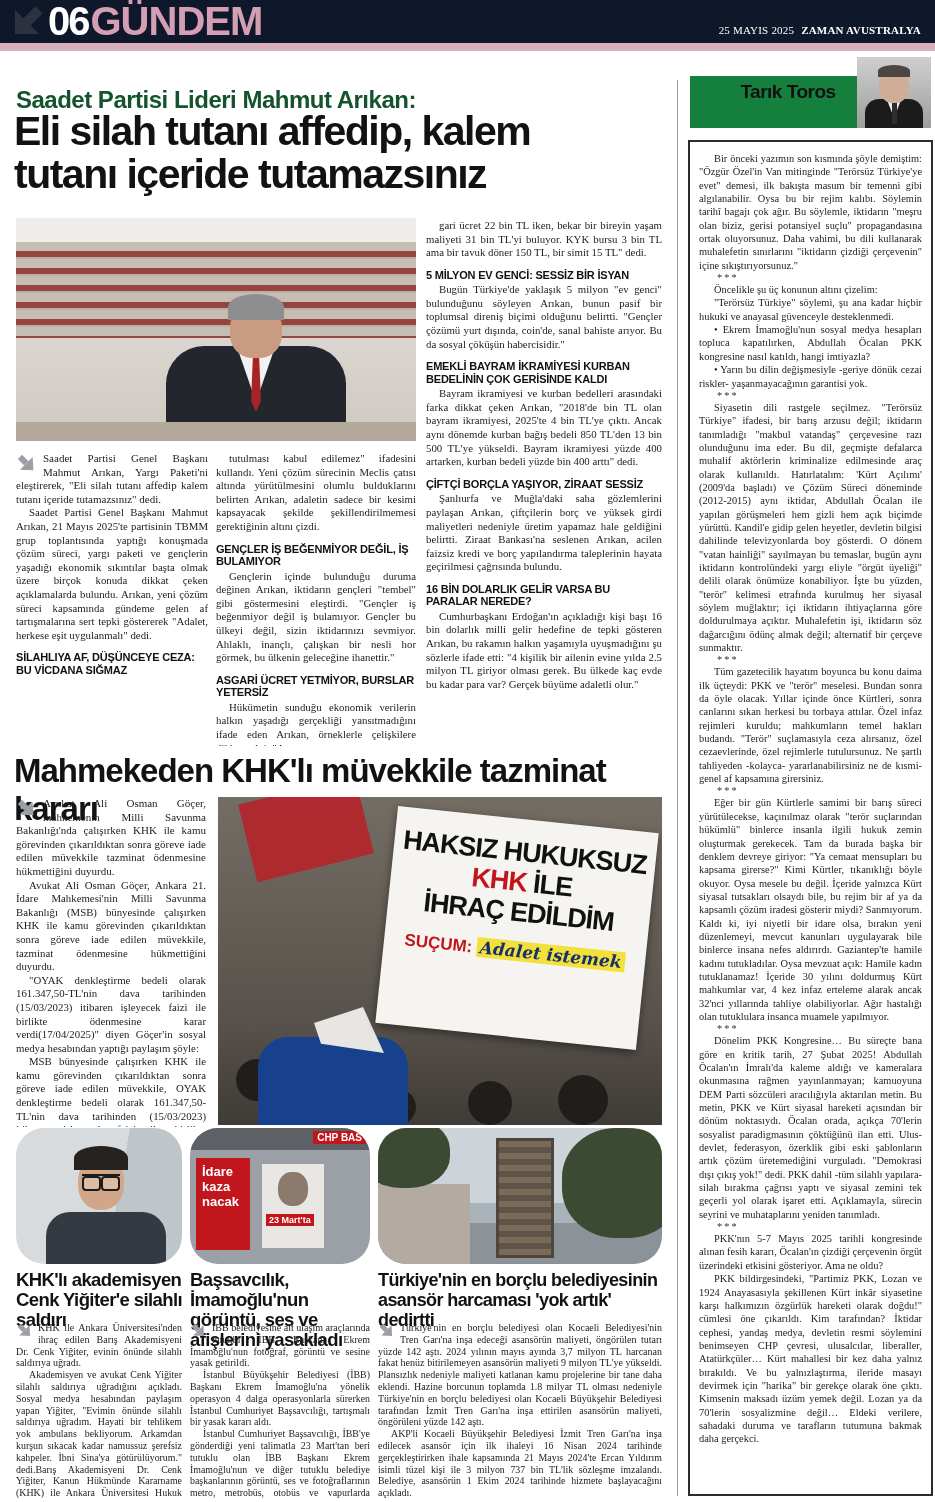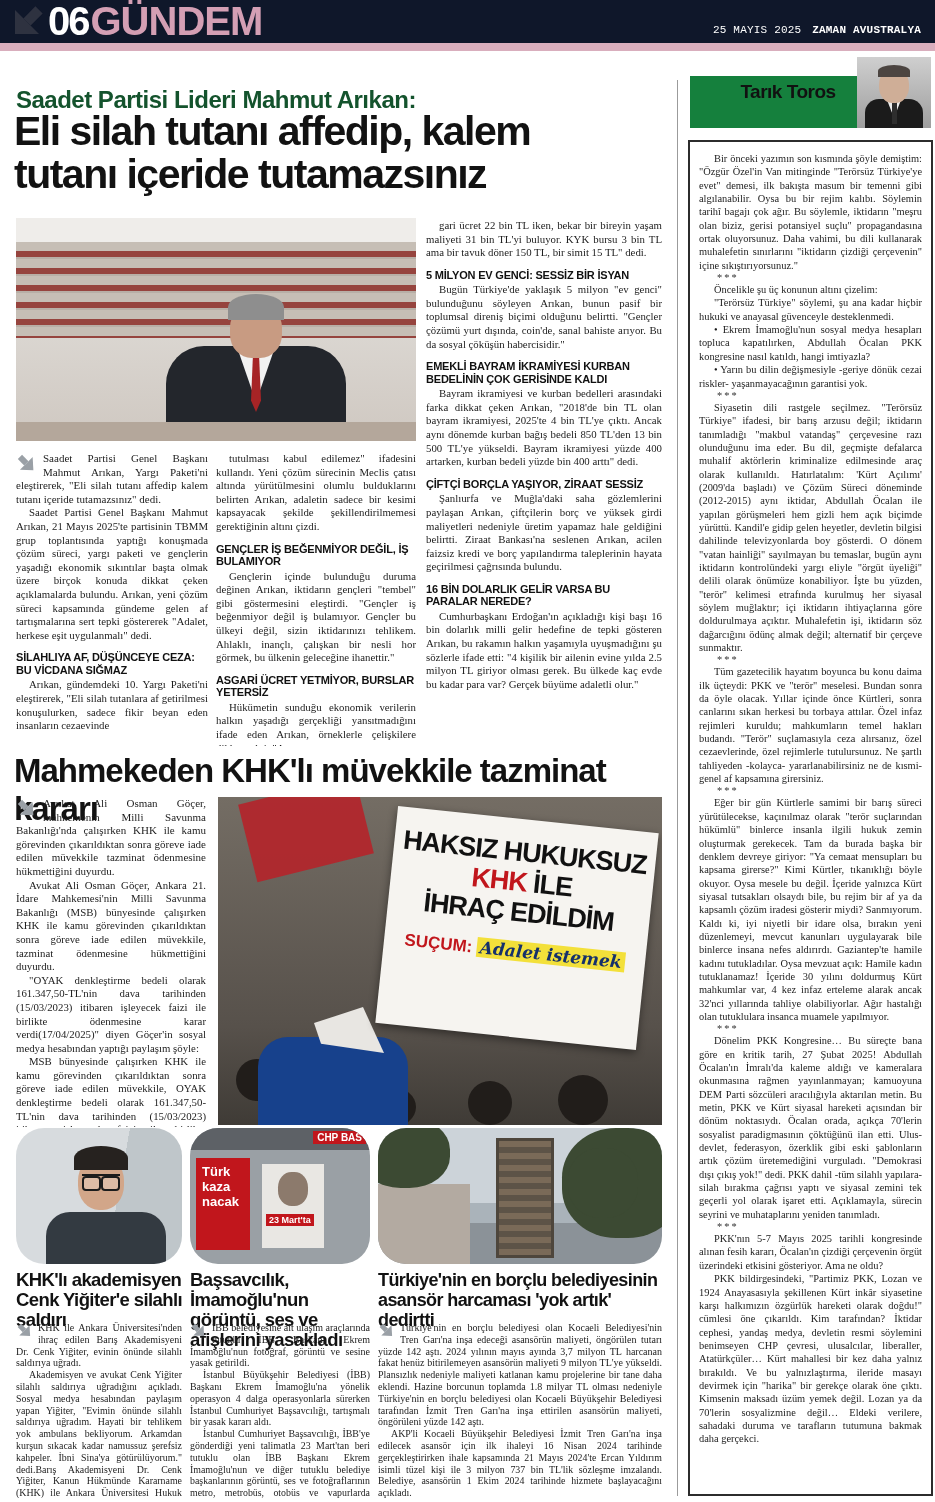--- a/index.html
+++ b/index.html
@@ -9,21 +9,21 @@
 
   
   .masthead { position:absolute; left:0; top:0; width:935px; height:43px; background:#0f172a; }
   .masthead-strip { position:absolute; left:0; top:43px; width:935px; height:8px; background:#d9aebd; }
   .mast-inner { position:absolute; left:10px; top:0; height:43px; display:flex; align-items:center; }
   .logo-arrow { width:34px; height:34px; margin-right:4px; }
   .pageno { font-family:"Liberation Sans",sans-serif; font-weight:bold; font-size:40px;
     letter-spacing:-2px; color:#ffffff; line-height:43px; }
   .sectionname { font-family:"Liberation Sans",sans-serif; font-weight:bold; font-size:40px;
     letter-spacing:-1px; color:#d49fb4; line-height:43px; margin-left:2px; }
-  .dateline { position:absolute; right:14px; top:24px; font-family:Liberation Mono, monospace;
+  .dateline { position:absolute; right:14px; top:24px; font-family:Liberation Serif, serif;
     font-size:11px; color:#fff; letter-spacing:.2px; }
   .dateline b { margin-left:4px; }
 
   
   .kicker { position:absolute; left:16px; top:86px; font-family:Liberation Sans, sans-serif;
     font-weight:bold; font-size:24px; letter-spacing:-0.5px; color:#14532d; }
   .main-headline { position:absolute; left:14px; top:110px; width:648px;
     font-family:"Liberation Sans",sans-serif; font-weight:bold; font-size:41px; line-height:1.05;
     letter-spacing:-1.5px; color:#121212; white-space:pre-line; }
 
@@ -187,29 +187,28 @@
         <g transform="rotate(-45 10 10)">
             <rect x="7" y="0" width="6" height="9" fill="#9aa0a6"></rect>
             <polygon points="1,9 19,9 10,19" fill="#9aa0a6"></polygon>
           </g>
       </svg>
       <span>Saadet Partisi Genel Başkanı Mahmut Arıkan, Yargı Paketi'ni eleştirerek, "Eli silah tutanı affedip kalem tutanı içeride tutamazsınız" dedi.</span>
     </p>
     <div>
         <p class="blk p">Saadet Partisi Genel Başkanı Mahmut Arıkan, 21 Mayıs 2025'te partisinin TBMM grup toplantısında yaptığı konuşmada çözüm süreci, yargı paketi ve gençlerin yaşadığı ekonomik sıkıntılar başta olmak üzere birçok konuda dikkat çeken açıklamalarda bulundu. Arıkan, yeni çözüm süreci kapsamında gündeme gelen af tartışmalarına sert tepki göstererek "Adalet, herkese eşit uygulanmalı" dedi.</p>
         <p class="blk sub">SİLAHLIYA AF, DÜŞÜNCEYE CEZA: BU VİCDANA SIĞMAZ</p>
-        <p class="blk p">Arıkan, gündemdeki 10. Yargı Paketi'ni eleştirerek, "Eli silah tutanlara af getirilmesi konuşulurken, sadece fikir beyan eden insanların cezaevinde</p>
       </div>
   </div>
 
   <div class="bodycol col2">
     <div>
         <p class="blk p">tutulması kabul edilemez" ifadesini kullandı. Yeni çözüm sürecinin Meclis çatısı altında yürütülmesini olumlu bulduklarını belirten Arıkan, adaletin sadece bir kesimi kapsayacak şekilde şekillendirilmemesi gerektiğinin altını çizdi.</p>
         <p class="blk sub">GENÇLER İŞ BEĞENMİYOR DEĞİL, İŞ BULAMIYOR</p>
-        <p class="blk p">Gençlerin içinde bulunduğu duruma değinen Arıkan, iktidarın gençleri "tembel" gibi göstermesini eleştirdi. "Gençler iş beğenmiyor değil iş bulamıyor. Gençler bu ülkeyi değil, sizin iktidarınızı tehlikem. Ahlaklı, inançlı, çalışkan bir nesli hor görmek, bu ülkenin geleceğine ihanettir."</p>
+        <p class="blk p">Gençlerin içinde bulunduğu duruma değinen Arıkan, iktidarın gençleri "tembel" gibi göstermesini eleştirdi. "Gençler iş beğenmiyor değil iş bulamıyor. Gençler bu ülkeyi değil, sizin iktidarınızı sevmiyor. Ahlaklı, inançlı, çalışkan bir nesli hor görmek, bu ülkenin geleceğine ihanettir."</p>
         <p class="blk sub">ASGARİ ÜCRET YETMİYOR, BURSLAR YETERSİZ</p>
         <p class="blk p">Hükümetin sunduğu ekonomik verilerin halkın yaşadığı gerçekliği yansıtmadığını ifade eden Arıkan, örneklerle çelişkilere dikkat çekti: "As-</p>
       </div>
   </div>
 
   <div class="bodycol col3">
     <div>
         <p class="blk p">gari ücret 22 bin TL iken, bekar bir bireyin yaşam maliyeti 31 bin TL'yi buluyor. KYK bursu 3 bin TL ama bir tavuk döner 150 TL, bir simit 15 TL" dedi.</p>
         <p class="blk sub">5 MİLYON EV GENCİ: SESSİZ BİR İSYAN</p>
         <p class="blk p">Bugün Türkiye'de yaklaşık 5 milyon "ev genci" bulunduğunu söyleyen Arıkan, bunun pasif bir toplumsal direniş biçimi olduğunu belirtti. "Gençler çözümü yurt dışında, coin'de, sanal bahiste arıyor. Bu da sosyal çöküşün habercisidir."</p>
@@ -263,21 +262,21 @@
   <div class="bphoto photo-portrait">
     <div class="yg-body"></div>
     <div class="yg-face"></div>
     <div class="yg-hair"></div>
     <div class="yg-glasses"></div>
   </div>
 
   <div class="bphoto photo-posters">
     <div class="ps-topbar"></div>
     <div class="ps-chp">CHP BAS</div>
-    <div class="ps-red">Türk kaza nacak</div>
+    <div class="ps-red">İdare kaza nacak</div>
     <div class="ps-white"></div>
     <div class="ps-port"></div>
     <div class="ps-tag">23 Mart'ta</div>
   </div>
 
   <div class="bphoto photo-construction">
     <div class="ct-bldg"></div>
     <div class="ct-tree" style="left:-18px;top:-10px;width:90px;height:70px;"></div>
     <div class="ct-tree" style="right:-20px;top:0;width:120px;height:110px;"></div>
     <div class="ct-tree" style="left:190px;top:20px;width:70px;height:70px;"></div>

